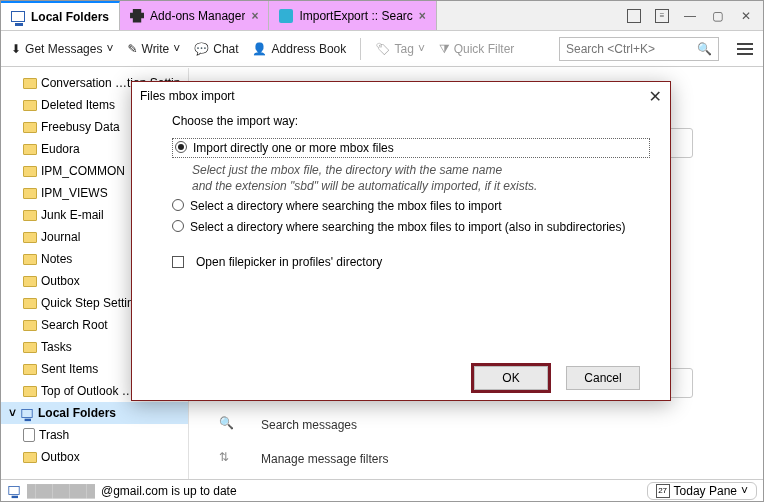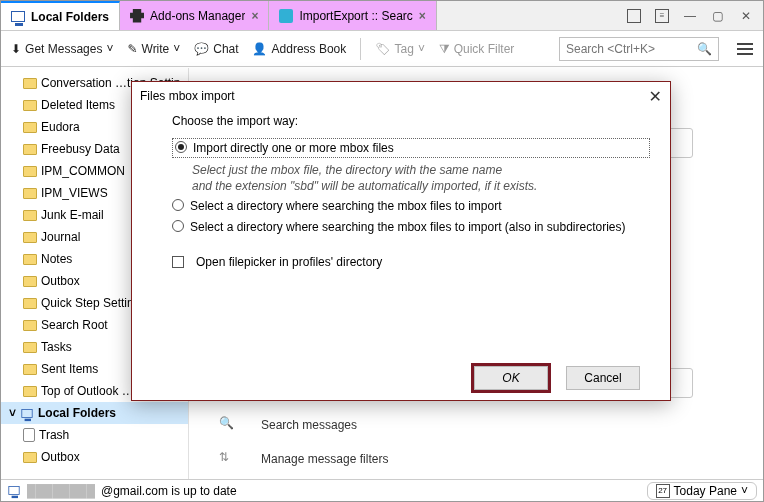--- a/index.html
+++ b/index.html
@@ -37,21 +37,21 @@
   .opts { margin-top: 10px; }
   .opt-row { display: flex; align-items: flex-start; gap: 6px; margin: 5px 0; line-height: 16px; }
   .opt-row.first { border: 1px dotted #666; padding: 1px 2px; }
   .radio { width: 12px; height: 12px; border: 1px solid #555; border-radius: 50%; margin-top: 1px; display: flex; align-items: center; justify-content: center; flex-shrink:0;}
   .radio.checked::after { content: ""; width: 6px; height: 6px; background: #222; border-radius: 50%; }
   .hint { font-style: italic; color: #555; margin: 2px 0 2px 20px; }
   .chk-row { display: flex; align-items: center; gap: 12px; margin-top: 20px; }
   .chk { width: 12px; height: 12px; border: 1px solid #555; }
   .dlg-foot { height: 44px; display: flex; align-items: center; justify-content: flex-end; gap: 18px; padding: 0 30px; }
   .dbtn { min-width: 74px; height: 24px; background: #e9e9e9; border: 1px solid #bbb; display: flex; align-items: center; justify-content: center; }
-  .dbtn.ok { outline: 3px solid #7a1824; font-style: italic; }
+  .dbtn.ok { outline: 3px solid #7a1824; }
   .status { position: absolute; bottom: 0; left: 0; right: 0; height: 22px; border-top: 1px solid #ccc; display: flex; align-items: center; padding: 0 6px; gap: 6px; }
   .status .pane { margin-left: auto; border: 1px solid #c8c8c8; padding: 1px 8px; border-radius: 6px; display:flex; align-items:center; gap:4px;}
   .screen-icon { width: 14px; height: 11px; border: 1.5px solid #2a5db0; position: relative; }
   .screen-icon::after { content: ""; width: 8px; height: 3px; background: #2a5db0; position: absolute; bottom: -5px; left: 3px; }
   .cal-icon { width:14px;height:14px;border:1px solid #555;position:relative;font-size:8px;text-align:center;line-height:11px;}
   .puzzle { width:14px;height:14px;background:#2b2b2b;clip-path: polygon(20% 0,80% 0,80% 30%,100% 30%,100% 70%,80% 70%,80% 100%,20% 100%,20% 70%,0 70%,0 30%,20% 30%);}
   .tb-icon{width:14px;height:14px;background:#31b0d5;border-radius:2px;}
 </style>
 </head>
 <body>
@@ -108,25 +108,25 @@
     <div class="node">
         <span class="folder-icon"></span>
         <span>Conversation …tion Settin</span>
       </div>
     <div class="node">
         <span class="folder-icon"></span>
         <span>Deleted Items</span>
       </div>
     <div class="node">
         <span class="folder-icon"></span>
+        <span>Freebusy Data</span>
+      </div>
+    <div class="node">
+        <span class="folder-icon"></span>
         <span>Eudora</span>
-      </div>
-    <div class="node">
-        <span class="folder-icon"></span>
-        <span>Freebusy Data</span>
       </div>
     <div class="node">
         <span class="folder-icon"></span>
         <span>IPM_COMMON</span>
       </div>
     <div class="node">
         <span class="folder-icon"></span>
         <span>IPM_VIEWS</span>
       </div>
     <div class="node">

